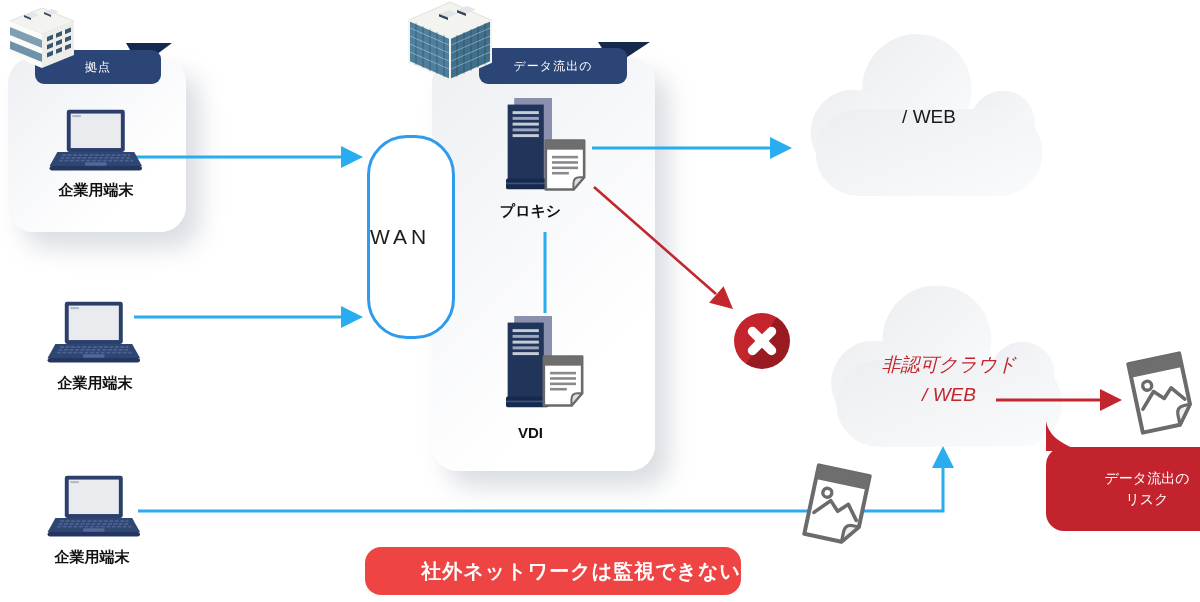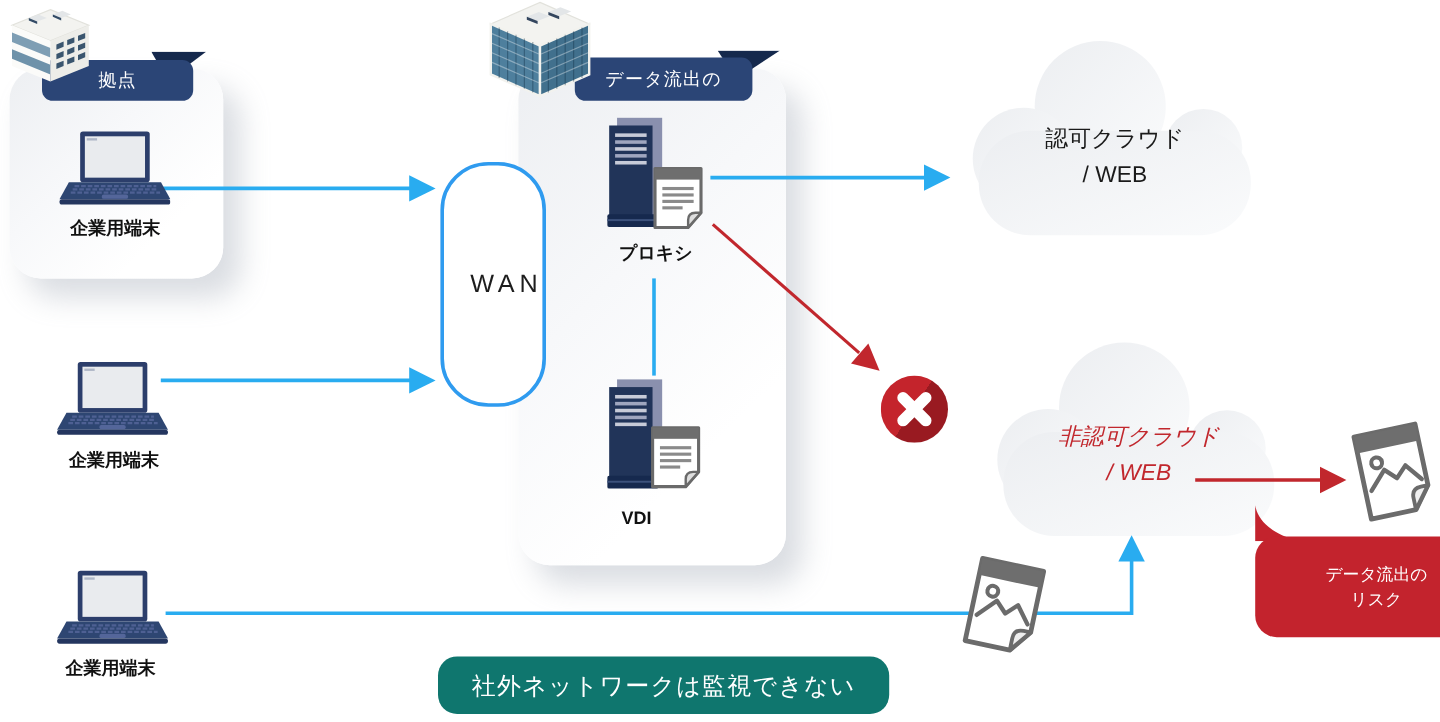--- a/index.html
+++ b/index.html
@@ -15,32 +15,32 @@
     position:absolute;border-radius:26px;
     background:linear-gradient(135deg,#edeff2 0%,#f7f8fa 40%,#ffffff 75%);
     box-shadow:14px 16px 24px rgba(140,150,165,.32);
   }
   #card-branch{left:8px;top:57px;width:178px;height:175px;}
   #card-dc{left:432px;top:57px;width:223px;height:414px;}
   
   .ribbon{
     position:absolute;height:34px;background:#2B4576;border-radius:9px;
     color:#fff;display:flex;align-items:center;justify-content:center;
-    font-size:15px;letter-spacing:1px;
+    font-size:12px;letter-spacing:1px;
   }
   .ribbon-fold{position:absolute;background:#15294D;}
   #fold-branch{left:126px;top:43px;width:46px;height:24px;clip-path:polygon(0 0,100% 0,30% 100%);}
   #ribbon-branch{left:35px;top:50px;width:126px;}
   #fold-dc{left:598px;top:42px;width:52px;height:24px;clip-path:polygon(0 0,100% 0,30% 100%);}
   #ribbon-dc{left:479px;top:48px;width:148px;height:36px;}
   
   #wan{
     position:absolute;left:367px;top:135px;width:82px;height:198px;
     border:3px solid #2F9BEF;border-radius:40px;background:#fff;
-    display:flex;align-items:center;justify-content:flex-end;
+    display:flex;align-items:center;justify-content:flex-start;
     font-size:21px;letter-spacing:4px;color:#1d1d1d;
   }
   
   .cloud{position:absolute;}
   .cloud-text{position:absolute;left:0;width:100%;text-align:center;
     font-size:19px;line-height:30px;color:#1a1a1a;}
   #cloud-approved{left:795px;top:26px;width:268px;height:172px;}
   #cloud-approved .cloud-text{top:76px;}
   #cloud-unapproved{left:818px;top:276px;width:262px;height:174px;font-style:italic;}
   #cloud-unapproved .cloud-text{top:74px;color:#C1272D;}
@@ -49,23 +49,23 @@
   
   #risk-bubble{
     position:absolute;left:1046px;top:447px;width:152px;height:84px;
     background:#C3232D;border-radius:18px;color:#fff;
     display:flex;flex-direction:column;align-items:center;justify-content:center;
     font-size:14px;line-height:21px;padding-left:25px;
   }
   
   #warning-banner{
     position:absolute;left:365px;top:547px;width:376px;height:48px;
-    background:#0f766e;border-radius:16px;color:#fff;
-    display:flex;align-items:center;justify-content:center;
-    font-size:20px;letter-spacing:1px;
+    background:#ef4444;border-radius:16px;color:#fff;
+    display:flex;align-items:center;justify-content:flex-end;
+    font-size:20px;letter-spacing:1px;font-weight:bold;
   }
   svg{display:block;}
   .noptr{pointer-events:none;}
 </style>
 </head>
 <body>
 
 <div id="card-branch" class="card"></div>
 <div id="card-dc" class="card"></div>
 
@@ -78,21 +78,20 @@
       </linearGradient>
     </defs>
     <g fill="url(#cg1)">
       <circle cx="118" cy="62" r="54"></circle>
       <circle cx="55" cy="105" r="42"></circle>
       <circle cx="203" cy="96" r="32"></circle>
       <rect x="18" y="82" width="224" height="86" rx="42"></rect>
     </g>
   </svg>
   <div class="cloud-text">
-    <div>認可クラウド</div>
     <div>/ WEB</div>
   </div>
 </div>
 
 <div id="cloud-unapproved" class="cloud">
   <svg width="262" height="174" viewBox="0 0 260 170">
     <defs>
       <linearGradient id="cg2" x1="0" y1="0" x2="1" y2="1">
         <stop offset="0" stop-color="#ECEEF1"></stop>
           <stop offset="1" stop-color="#FAFBFC"></stop>
@@ -262,21 +261,21 @@
 </svg>
 <svg class="abs" style="left:542px;top:136px;" width="46" height="58" viewBox="0 0 60 74">
   <path d="M5,5 H55 V53 L41,69 H5 Z" fill="#fff" stroke="#6A6A6A" stroke-width="3.4" stroke-linejoin="round"></path>
   <rect x="5" y="5" width="50" height="12" fill="#6E6E6E"></rect>
   <rect x="13" y="25" width="34" height="3.4" fill="#8A8A8A"></rect>
   <rect x="13" y="32" width="34" height="3.4" fill="#8A8A8A"></rect>
   <rect x="13" y="39" width="34" height="3.4" fill="#8A8A8A"></rect>
   <rect x="13" y="46" width="22" height="3.4" fill="#8A8A8A"></rect>
   <path d="M55,53 L41,69 V61 Q41,53 49,53 Z" fill="#DEDEDE" stroke="#6A6A6A" stroke-width="2.6" stroke-linejoin="round"></path>
 </svg>
-<div class="dev-label" style="left:489px;top:202px;width:115px;">プロキシ</div>
+<div class="dev-label" style="left:473px;top:202px;width:115px;">プロキシ</div>
 
 <svg class="abs" style="left:506px;top:316px;" width="46" height="92" viewBox="0 0 56 112">
   <rect x="10" y="0" width="46" height="100" fill="#8A90AE"></rect>
   <rect x="2" y="8" width="44" height="94" fill="#213459"></rect>
   <g>
     <rect x="8" y="16" width="32" height="3.6" fill="#C7CBD8"></rect>
     <rect x="8" y="23" width="32" height="3.6" fill="#9FA6BF"></rect>
     <rect x="8" y="30" width="32" height="3.6" fill="#C7CBD8"></rect>
     <rect x="8" y="37" width="32" height="3.6" fill="#9FA6BF"></rect>
     <rect x="8" y="44" width="32" height="3.6" fill="#C7CBD8"></rect>

